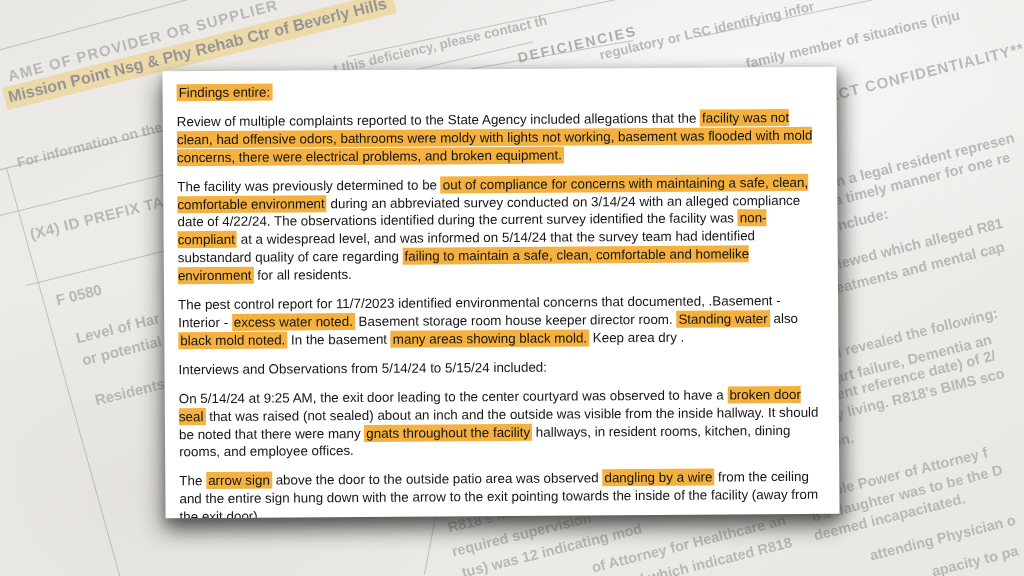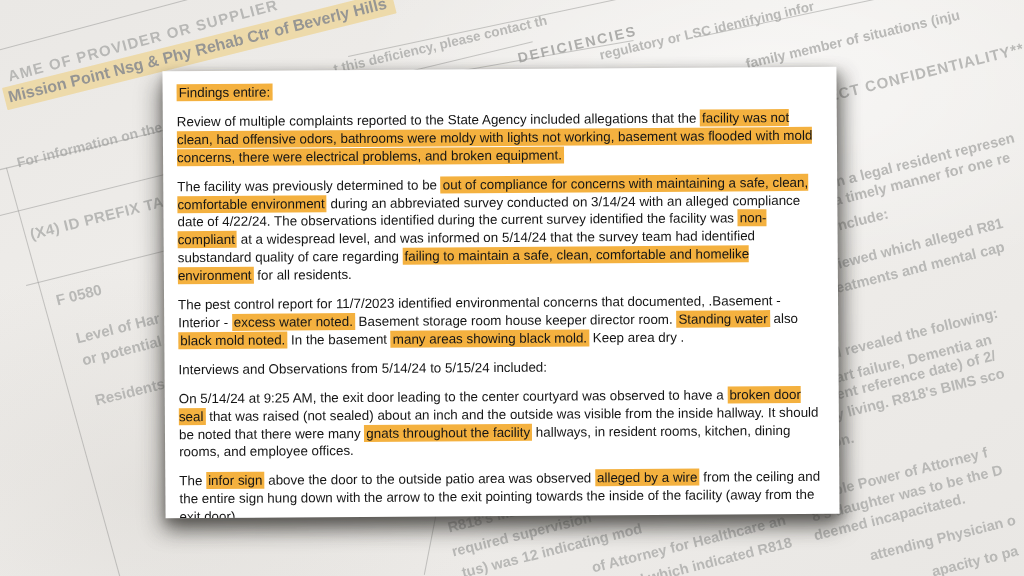--- a/index.html
+++ b/index.html
@@ -125,16 +125,16 @@
       <div class="bg-line vert" style="left: 436px; top: 512px; height: 64px; transform: rotate(11deg);"></div>
     </div>
   <div class="card">
     <div class="card-body" id="card-body">
         <p><span class="hl">Findings entire:</span></p>
         <p><span>Review of multiple complaints reported to the State Agency included allegations that the </span><span class="hl">facility was not clean, had offensive odors, bathrooms were moldy with lights not working, basement was flooded with mold concerns, there were electrical problems, and broken equipment.</span></p>
         <p><span>The facility was previously determined to be </span><span class="hl">out of compliance for concerns with maintaining a safe, clean, comfortable environment</span><span> during an abbreviated survey conducted on 3/14/24 with an alleged compliance date of 4/22/24. The observations identified during the current survey identified the facility was </span><span class="hl">non-compliant</span><span> at a widespread level, and was informed on 5/14/24 that the survey team had identified substandard quality of care regarding </span><span class="hl">failing to maintain a safe, clean, comfortable and homelike environment</span><span> for all residents.</span></p>
         <p><span>The pest control report for 11/7/2023 identified environmental concerns that documented, .Basement - Interior - </span><span class="hl">excess water noted.</span><span> Basement storage room house keeper director room. </span><span class="hl">Standing water</span><span> also </span><span class="hl">black mold noted.</span><span> In the basement </span><span class="hl">many areas showing black mold.</span><span> Keep area dry .</span></p>
         <p><span>Interviews and Observations from 5/14/24 to 5/15/24 included:</span></p>
         <p><span>On 5/14/24 at 9:25 AM, the exit door leading to the center courtyard was observed to have a </span><span class="hl">broken door seal</span><span> that was raised (not sealed) about an inch and the outside was visible from the inside hallway. It should be noted that there were many </span><span class="hl">gnats throughout the facility</span><span> hallways, in resident rooms, kitchen, dining rooms, and employee offices.</span></p>
-        <p><span>The </span><span class="hl">infor sign</span><span> above the door to the outside patio area was observed </span><span class="hl">alleged by a wire</span><span> from the ceiling and the entire sign hung down with the arrow to the exit pointing towards the inside of the facility (away from the exit door).</span></p>
+        <p><span>The </span><span class="hl">arrow sign</span><span> above the door to the outside patio area was observed </span><span class="hl">dangling by a wire</span><span> from the ceiling and the entire sign hung down with the arrow to the exit pointing towards the inside of the facility (away from the exit door).</span></p>
       </div>
   </div>
 </div>
 
 </body></html>

